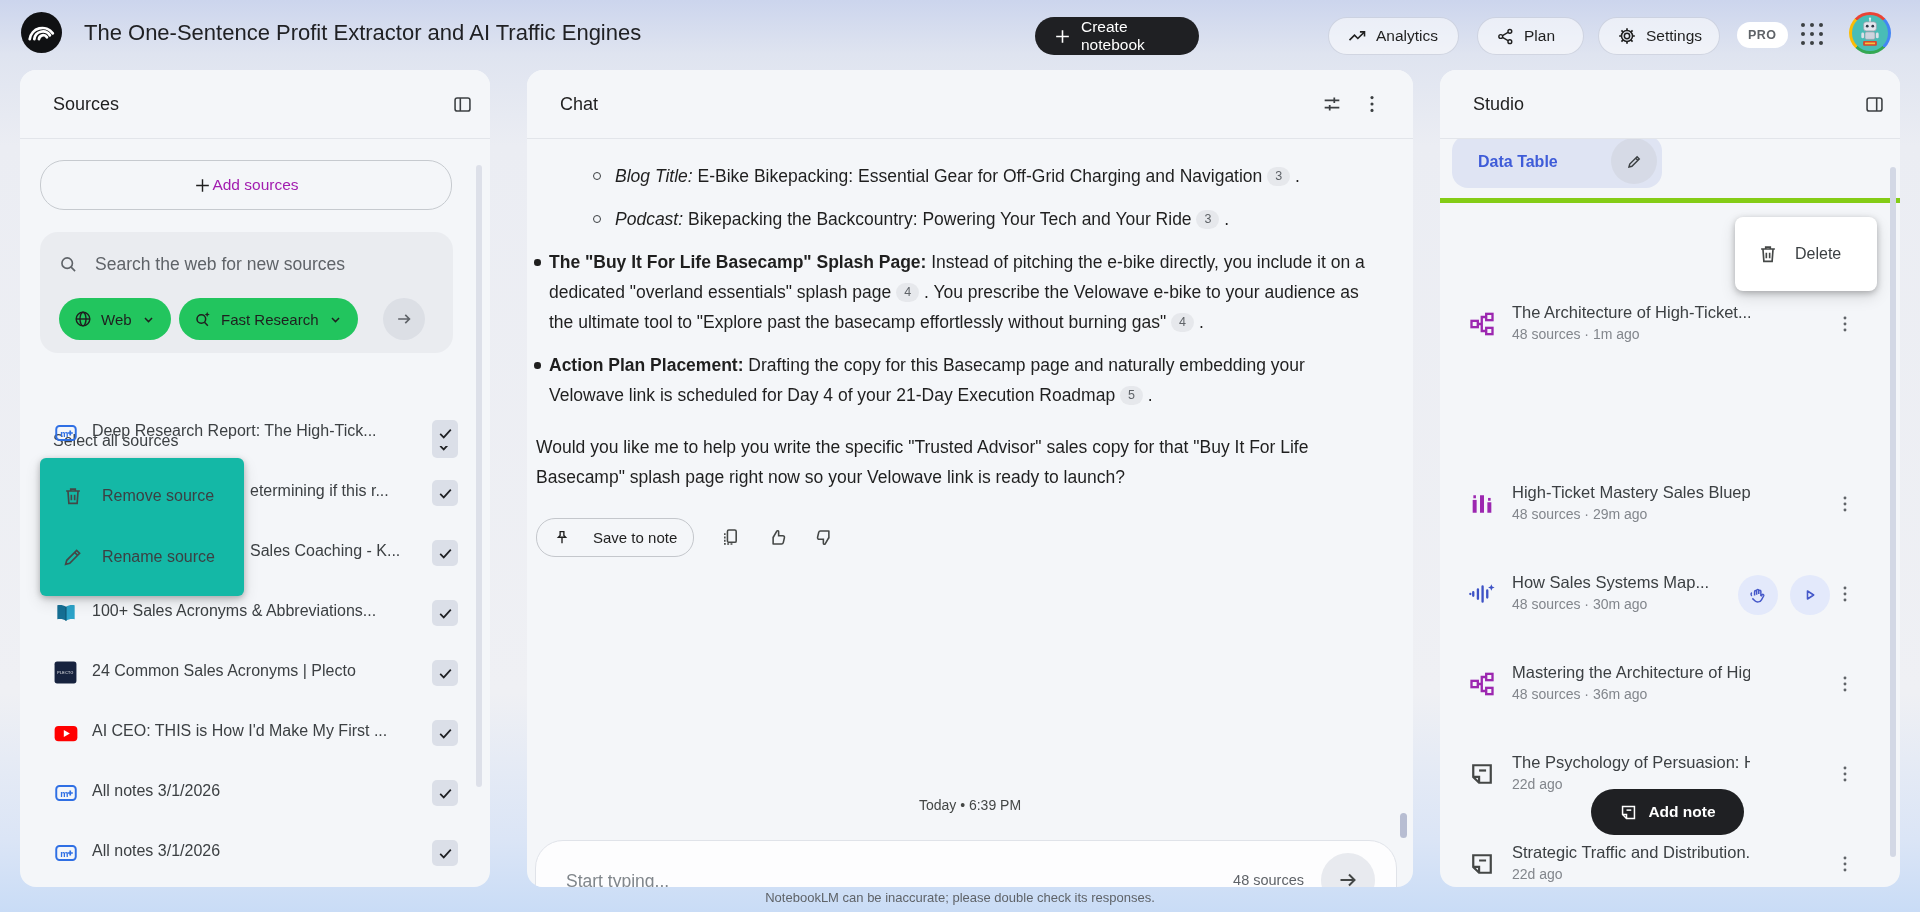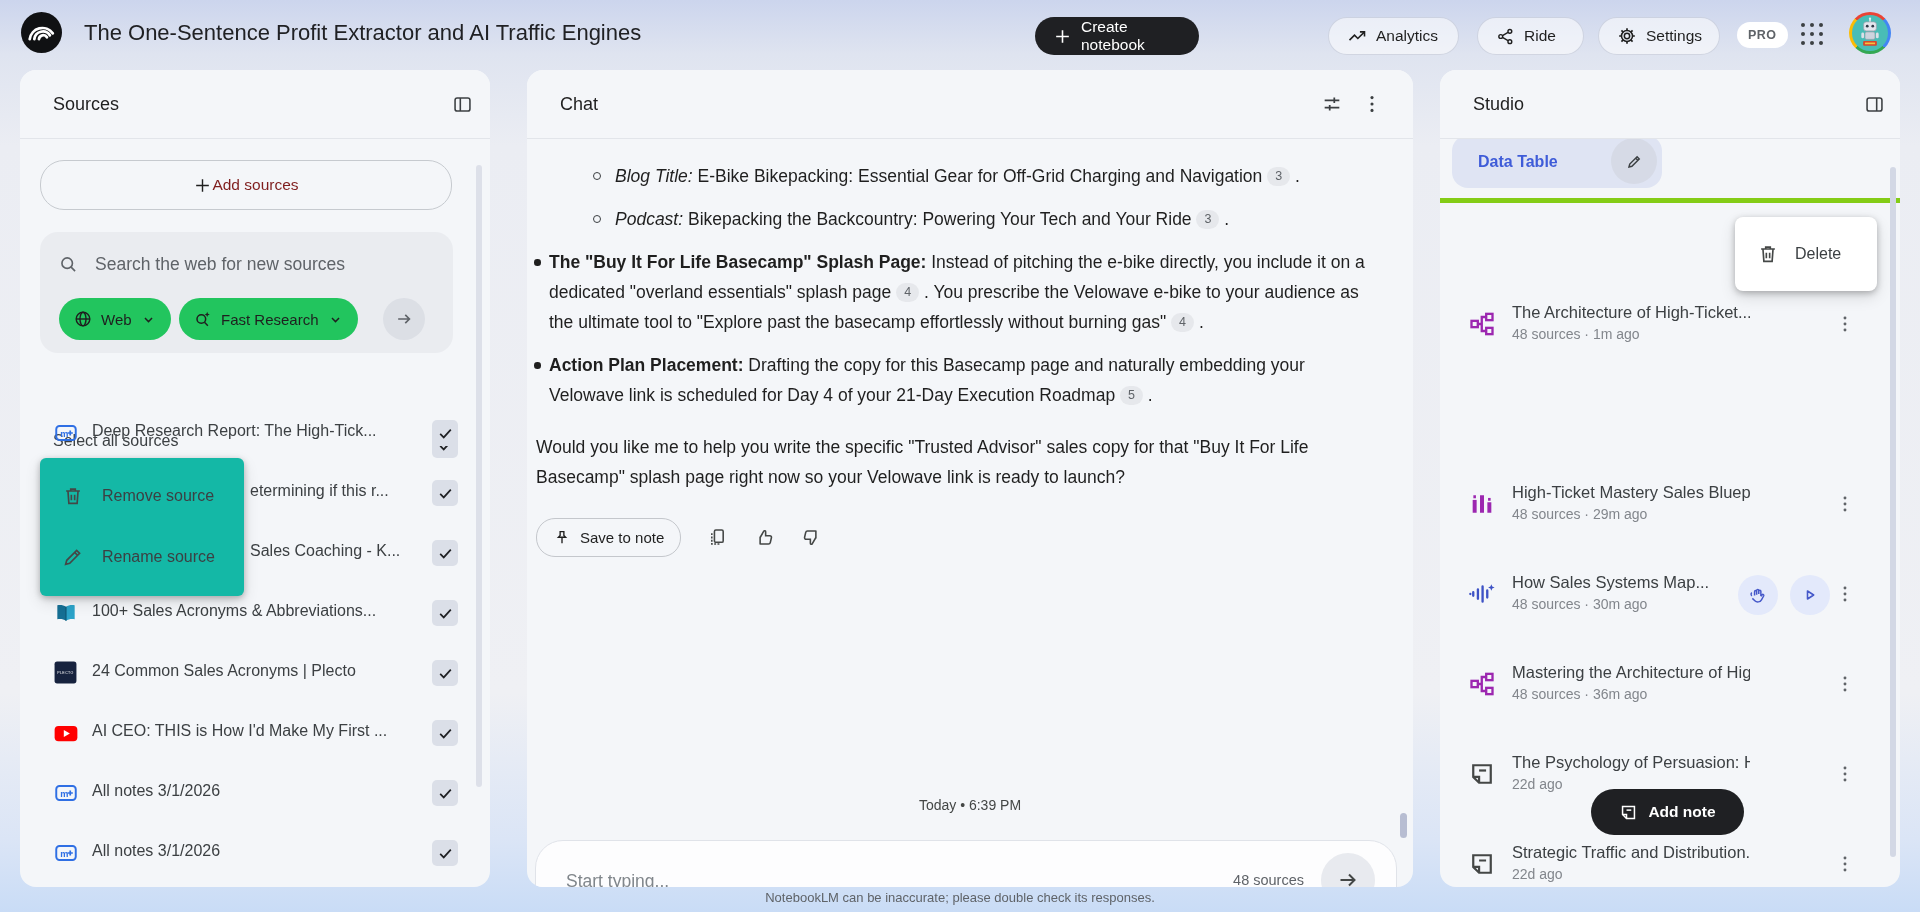--- a/index.html
+++ b/index.html
@@ -37,21 +37,21 @@
   .panel-studio{left:1440px;width:460px;}
   .p-hdr{position:absolute;left:0;right:0;top:0;height:68px;border-bottom:1px solid #e2e5ea;
     background:#f4f6f9;z-index:5;}
   .p-hdr .p-title{position:absolute;left:33px;top:0;height:68px;display:flex;align-items:center;
     font-size:18px;color:#1f1f1f;}
   .collapse-ic{position:absolute;top:24px;width:21px;height:21px;cursor:pointer;}
 
   
   .add-src{position:absolute;left:20px;right:38px;top:90px;height:48px;border:1px solid #c6cacf;
     border-radius:24px;display:flex;align-items:center;justify-content:center;gap:0;
-    font-size:15.5px;color:#7f1d1d;cursor:pointer;background:transparent;}
+    font-size:15.5px;color:#a21caf;cursor:pointer;background:transparent;}
   .search-card{position:absolute;left:20px;right:37px;top:162px;height:121px;background:#eaecf0;
     border-radius:18px;}
   .search-row{position:absolute;left:18px;top:14px;right:14px;height:36px;display:flex;align-items:center;gap:14px;}
   .search-input{flex:1;border:none;background:transparent;outline:none;font-size:17.5px;
     color:#3c4043;font-family:inherit;}
   .search-input::placeholder{color:#5f6368;}
   .filter-row{position:absolute;left:13px;right:13px;bottom:13px;height:42px;}
   .fpill{position:absolute;top:0;height:42px;background:#22c55e;border-radius:21px;display:flex;
     align-items:center;gap:8px;padding:0 14px;font-size:15px;color:#1f1f1f;cursor:pointer;box-sizing:border-box;}
   .fpill.web{left:6px;}
@@ -84,21 +84,21 @@
   .chat-block.para{padding-left:9px;margin-top:22px;}
   .marker{position:absolute;border-radius:50%;}
   .sub .marker{left:66px;top:11px;width:6px;height:6px;border:1.8px solid #3c4043;}
   .main .marker{left:7px;top:12px;width:6.5px;height:6.5px;background:#1f1f1f;}
   .it{font-style:italic;}
   .bd{font-weight:bold;}
   .cite{display:inline-flex;align-items:center;justify-content:center;min-width:13px;height:19px;
     padding:0 5px;border-radius:10px;background:#e6e8ec;color:#5f6368;font-size:12.5px;
     vertical-align:2px;cursor:pointer;}
   .save-row{display:flex;align-items:center;gap:26px;margin:26px 0 0 9px;}
-  .save-note{display:flex;align-items:center;gap:9px;height:37px;padding:0 16px;border:1px solid #c4c7cc;
+  .save-note{display:flex;align-items:center;gap:22px;height:37px;padding:0 16px;border:1px solid #c4c7cc;
     border-radius:19px;font-size:15px;color:#1f1f1f;cursor:pointer;background:transparent;}
   .fb-ic{cursor:pointer;}
   .chat-ts{position:absolute;left:0;right:0;top:658px;text-align:center;font-size:14px;color:#444746;}
   .chat-input{position:absolute;left:8px;right:16px;top:701px;height:80px;background:#fdfdfe;
     border:1px solid #e0e3e9;border-radius:28px;box-sizing:border-box;}
   .chat-input input{position:absolute;left:28px;top:0;height:100%;width:55%;border:none;outline:none;
     background:transparent;font-size:17.5px;color:#3c4043;font-family:inherit;}
   .chat-input input::placeholder{color:#80868b;}
   .src-count{position:absolute;right:92px;top:0;height:100%;display:flex;align-items:center;
     font-size:14.5px;color:#5f6368;}
@@ -169,21 +169,21 @@
     </div>
     <div class="pill-btn btn-share">
       <span>
         <svg viewBox="0 0 24 24" width="19" height="19" fill="none" stroke="#1f1f1f" stroke-width="1.8">
             <circle cx="6" cy="12" r="2.4"></circle>
             <circle cx="17.5" cy="5.5" r="2.4"></circle>
             <circle cx="17.5" cy="18.5" r="2.4"></circle>
             <path d="M8.2 10.8l7-4M8.2 13.2l7 4"></path>
           </svg>
         </span>
-      <span>Ride</span>
+      <span>Plan</span>
     </div>
     <div class="pill-btn btn-settings">
       <span>
         <svg viewBox="0 0 24 24" width="20" height="20" fill="none" stroke="#1f1f1f" stroke-width="1.8">
             <circle cx="12" cy="12" r="3.2"></circle>
             <circle cx="12" cy="12" r="6.6"></circle>
             <g stroke-width="2">
               <path d="M12 2.6v3M12 18.4v3M2.6 12h3M18.4 12h3M5.3 5.3l2.1 2.1M16.6 16.6l2.1 2.1M5.3 18.7l2.1-2.1M16.6 7.4l2.1-2.1"></path>
             </g>
           </svg>

